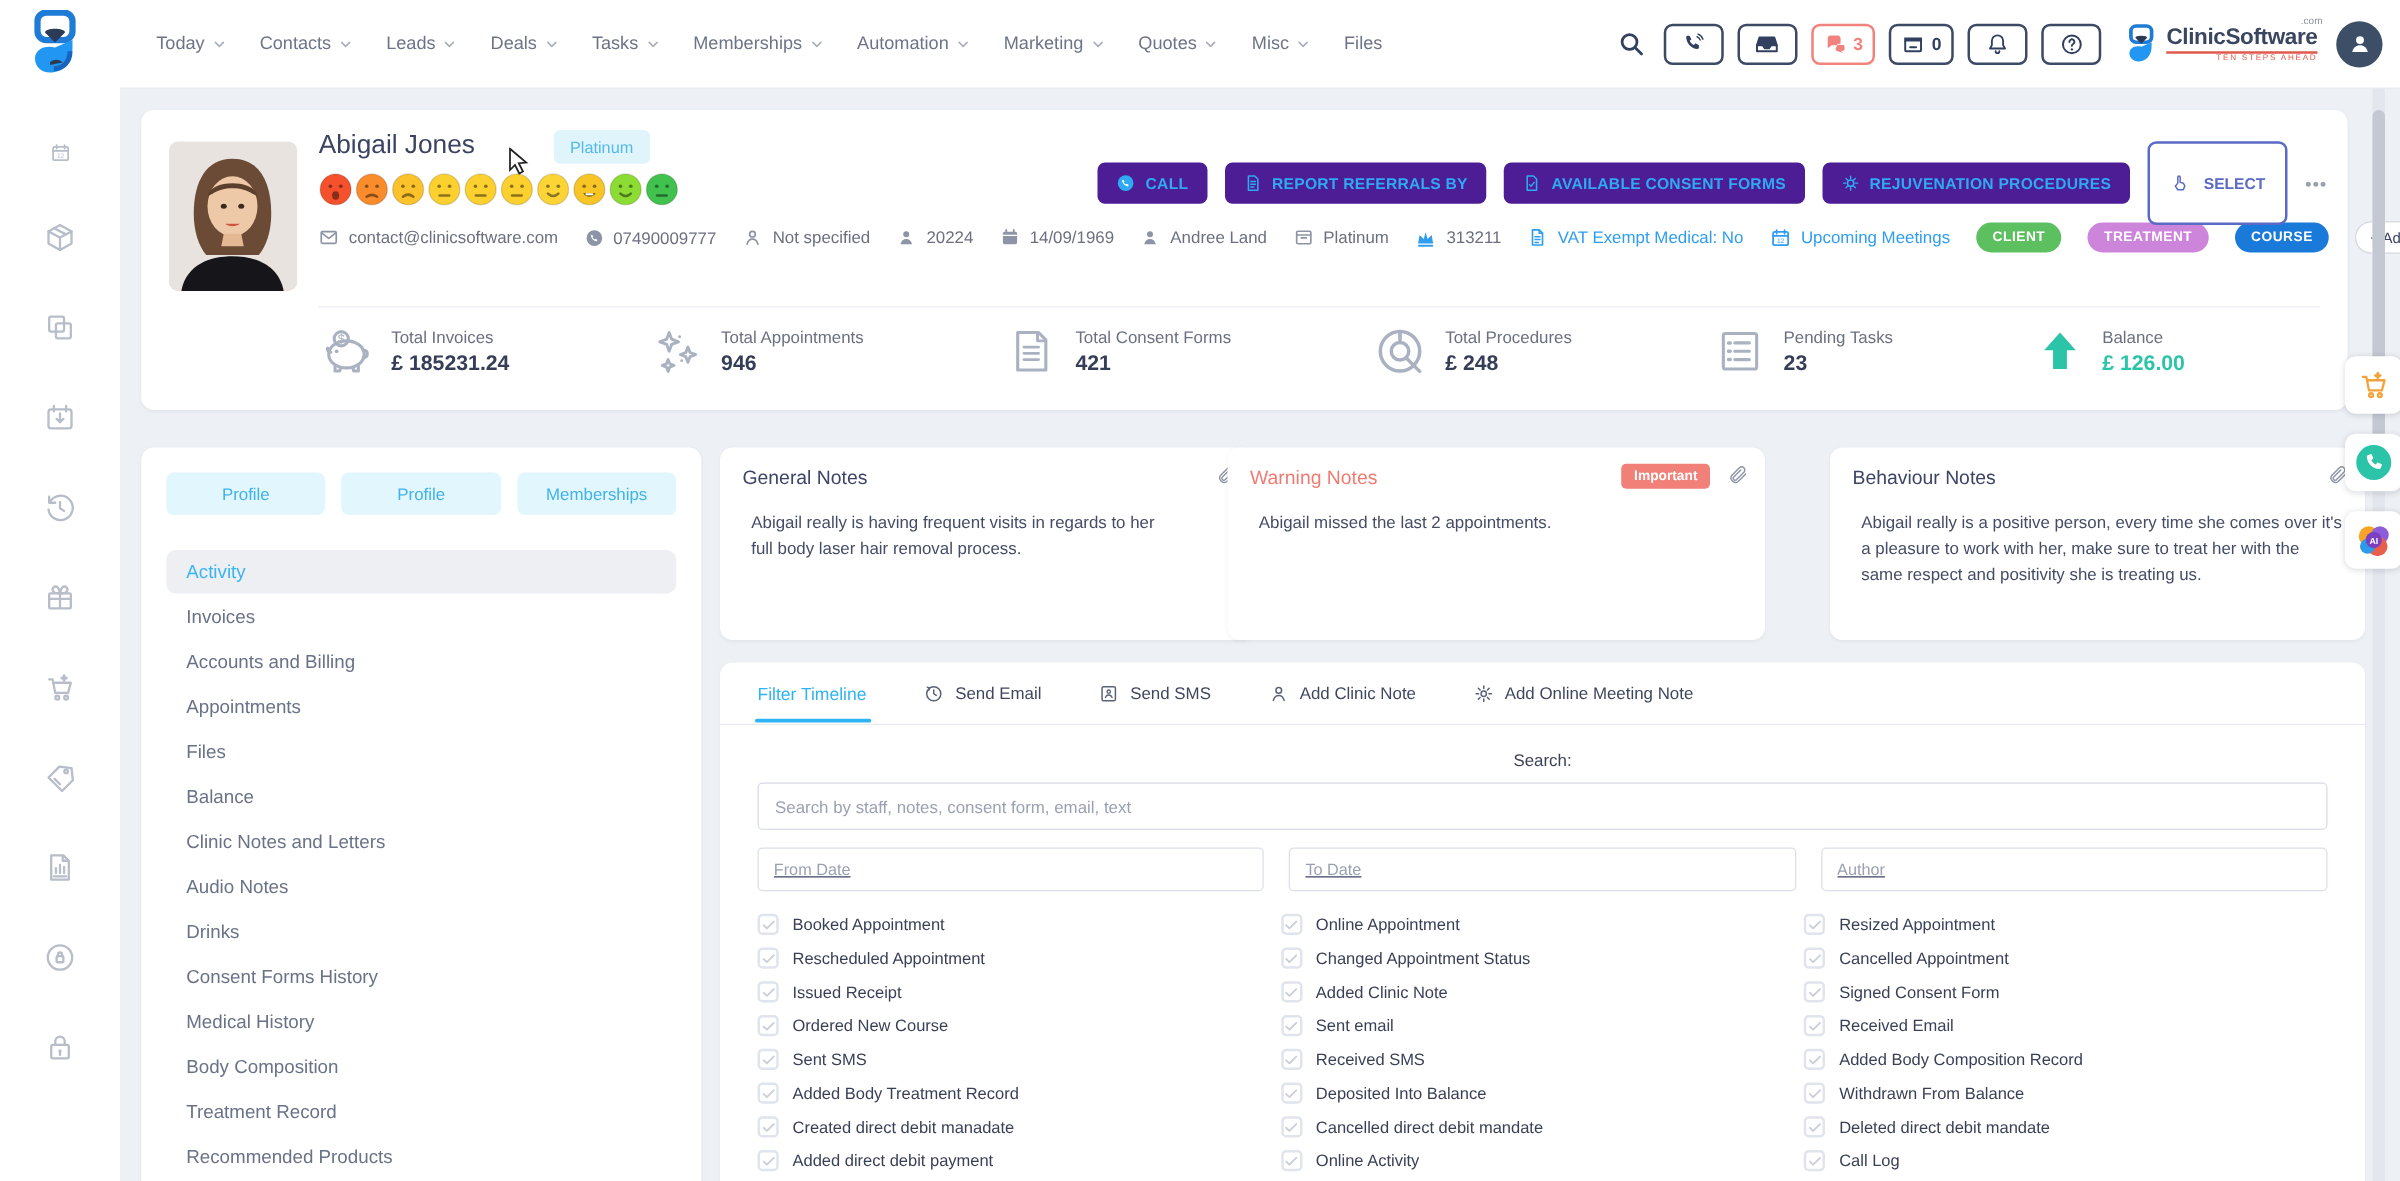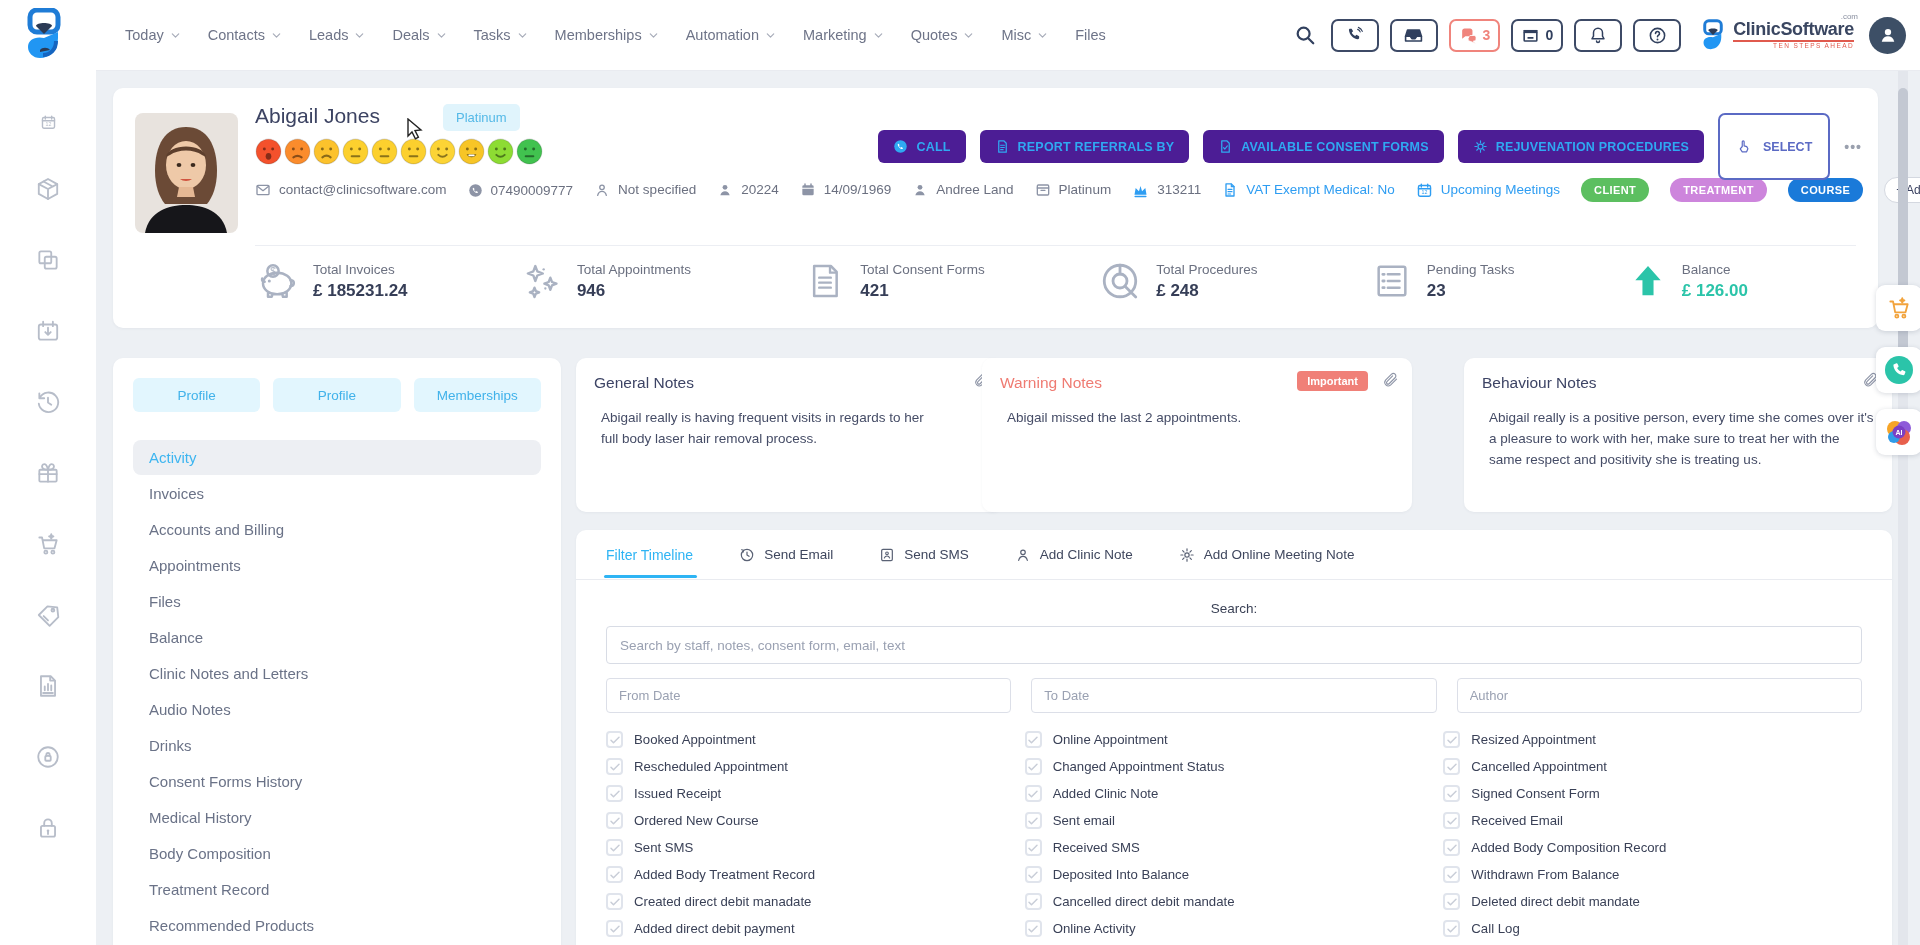--- a/index.html
+++ b/index.html
@@ -103,21 +103,21 @@
   #tl-tabs{display:flex;align-items:center;gap:46px;padding:0 30px;height:49px;border-bottom:1px solid #e9ebf0;}
   .tl-tab{display:flex;align-items:center;gap:9px;font-size:13.5px;color:#3f475e;cursor:pointer;position:relative;white-space:nowrap;}
   .tl-tab .ic{color:#5a6275;}
   .tl-tab.active{color:#2eb4f4;font-size:14px;}
   .tl-tab.active::after{content:"";position:absolute;left:-2px;right:-4px;bottom:-15px;height:3px;
     background:#2eb4f4;border-radius:2px;}
   #tl-search-label{text-align:center;margin-top:21px;font-size:13.5px;color:#3b4256;}
   #tl-search{display:block;margin:10px 30px 0;width:calc(100% - 60px);height:38px;box-sizing:border-box;
     border:1px solid #d8dce5;border-radius:4px;font-family:inherit;font-size:13.5px;padding:0 13px;color:#3b4256;}
   #tl-search::placeholder{color:#9aa1b2;}
-  #tl-filters{display:flex;gap:20px;margin:14px 30px 0;}
+  #tl-filters{display:flex;gap:20px;margin:14px 30px 0;text-decoration:underline;}
   .tl-filter{flex:1;height:35px;box-sizing:border-box;border:1px solid #dcdfe8;border-radius:4px;
     font-family:inherit;font-size:13px;padding:0 12px;color:#3b4256;}
   .tl-filter::placeholder{color:#9aa1b2;}
   #tl-cols{display:flex;margin:18px 30px 0;}
   .tl-col{flex:1;display:flex;flex-direction:column;gap:10px;}
   .cb-row{display:flex;align-items:center;gap:11px;}
   .cb{width:17px;height:17px;border:2px solid #e0e4ec;border-radius:4px;display:flex;align-items:center;
     justify-content:center;color:#c9ced8;cursor:pointer;flex:0 0 auto;background:#fff;box-sizing:border-box;}
   .cb-label{font-size:13.2px;color:#3a4157;}
 

